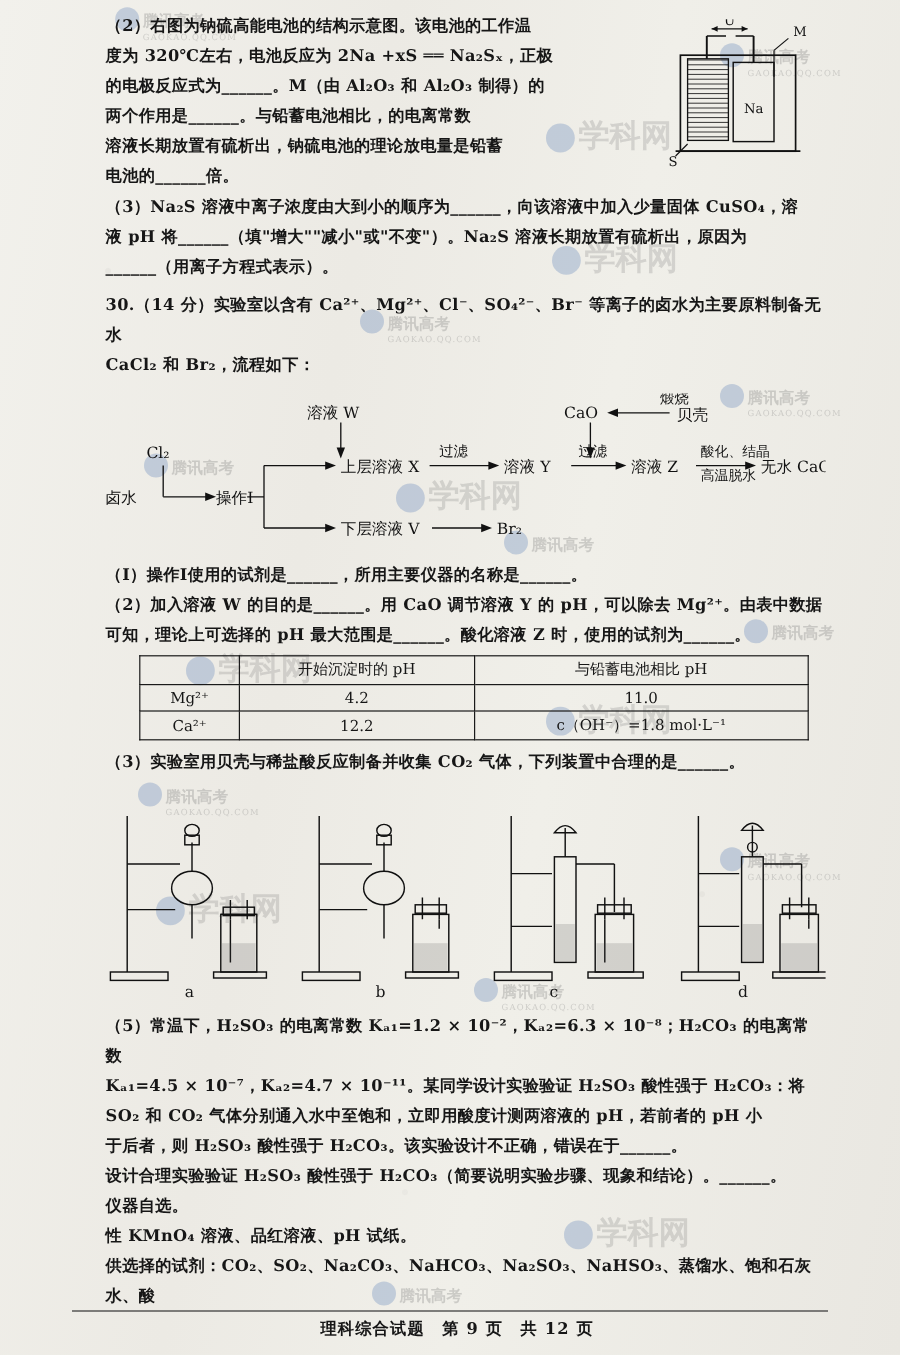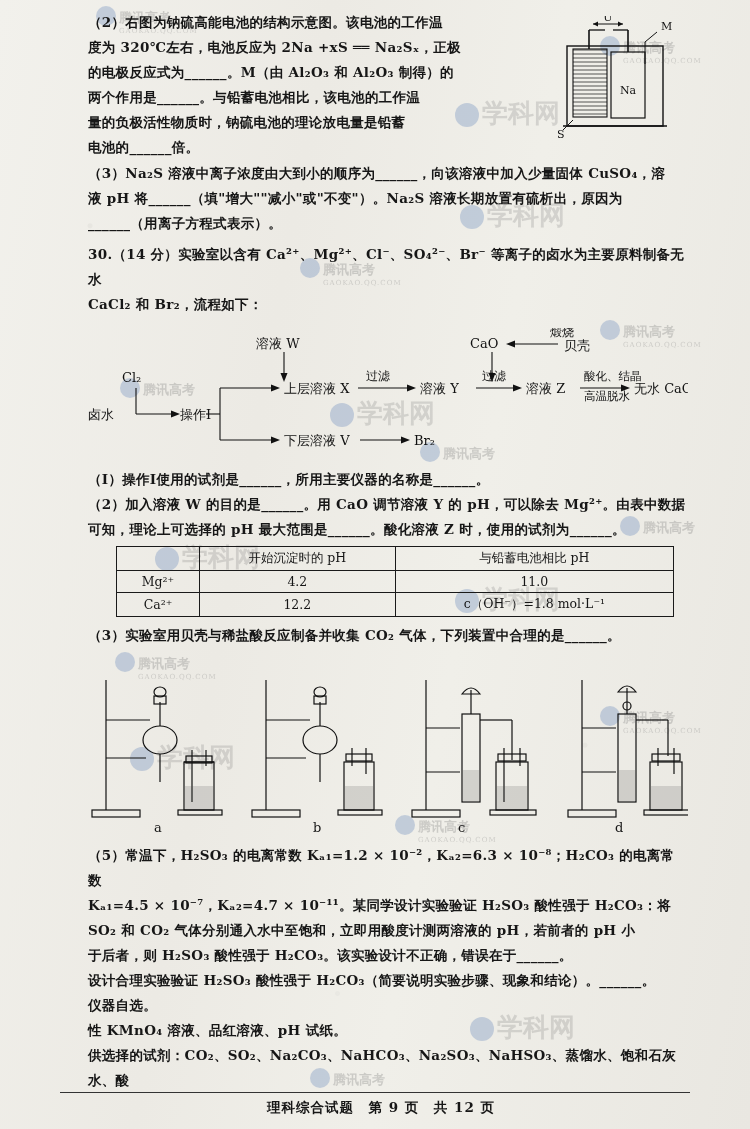--- a/index.html
+++ b/index.html
@@ -134,22 +134,22 @@
   <div class="wm" style="left:470px;top:1010px;">
     <span class="wm-big"><span class="wm-circle" style="width:24px;height:24px;vertical-align:-5px;"></span><span>学科网</span></span>
   </div>
 
   <div class="content">
 
     <div style="width:462px;">
       <p class="ln">（2）右图为钠硫高能电池的结构示意图。该电池的工作温</p>
       <p class="ln">度为 320℃左右，电池反应为 2Na +xS ══ Na₂Sₓ，正极</p>
       <p class="ln">的电极反应式为______。M（由 Al₂O₃ 和 Al₂O₃ 制得）的</p>
-      <p class="ln">两个作用是______。与铅蓄电池相比，该电池的工作温</p>
-      <p class="ln">量的负极活性物质时，钠硫电池的理论放电量是铅蓄</p>
+      <p class="ln">两个作用是______。与铅蓄电池相比，的电离常数</p>
+      <p class="ln">溶液长期放置有硫析出，钠硫电池的理论放电量是铅蓄</p>
       <p class="ln">电池的______倍。</p>
     </div>
 
     <div style="margin-top:1px;">
       <p class="ln">（3）Na₂S 溶液中离子浓度由大到小的顺序为______，向该溶液中加入少量固体 CuSO₄，溶</p>
       <p class="ln">液 pH 将______（填"增大""减小"或"不变"）。Na₂S 溶液长期放置有硫析出，原因为</p>
       <p class="ln">______（用离子方程式表示）。</p>
     </div>
 
     <div style="margin-top:6px;">

